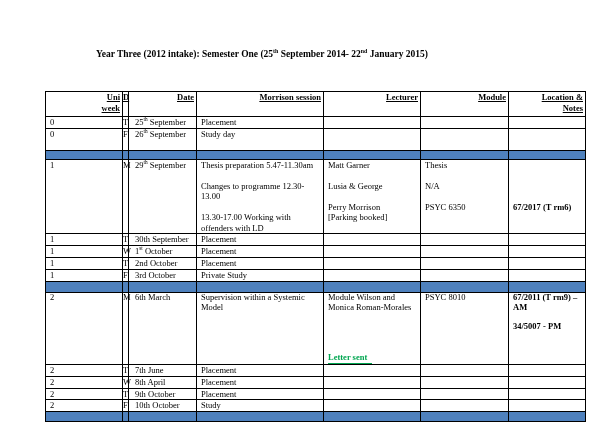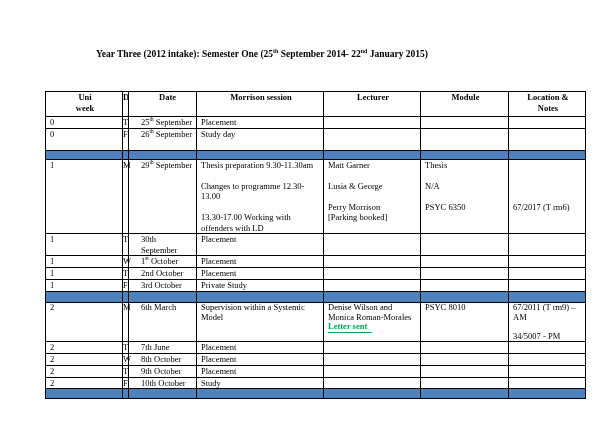--- a/index.html
+++ b/index.html
@@ -27,37 +27,38 @@
     margin: 30px 0 0 45px;
   }
   th, td {
     border: 1px solid #000;
     vertical-align: top;
     font-size: 8.5px;
     line-height: 10.5px;
     padding: 0 2px 0 4px;
     white-space: pre-line;
   }
-  th { text-align: center; font-weight: bold; }
+  th { text-align: right; font-weight: bold; text-decoration: underline; }
   td.day { padding: 0; white-space: nowrap; }
   th.day { padding: 0; }
-  td.date, th.date { padding-left: 12px; }
-  td.loc { font-weight: normal; margin-top: 8px; }
+  td.date, th.date { padding-left: 6px; }
+  td.loc { font-weight: bold; margin-top: 8px; }
   tr.sep td {
     background: var(--separator_blue, #4F81BD);
     height: 9px; padding: 0;
   }
   tr.tight td { line-height: 9.5px; }
   .link {
     color: var(--link_green, #00A650);
     font-weight: bold;
     display: inline-block;
     border-bottom: 1px solid currentColor;
     padding-right: 5px;
     cursor: pointer;
+    margin-top: 41px;
   }
 </style>
 </head>
 <body>
 
 <div class="doc-title">Year Three (2012 intake): Semester One (25<sup>th</sup> September 2014- 22<sup>nd</sup> January 2015)</div>
 
 <table class="schedule">
   <colgroup>
     <col style="width:77px">
@@ -106,21 +107,21 @@
         <td></td>
         <td></td>
         <td></td>
         <td></td>
         <td></td>
     </tr>
     <tr style="height:65px">
       <td>1</td>
       <td class="day">M</td>
       <td class="date">29<sup>th</sup> September</td>
-      <td>Thesis preparation 9.30-11.30am
+      <td>Thesis preparation 5.47-11.30am
 
 Changes to programme 12.30-13.00
 
 13.30-17.00 Working with
 offenders with LD</td>
       <td>Matt Garner
 
 Lusia &amp; George
 
 Perry Morrison
@@ -180,41 +181,41 @@
         <td></td>
         <td></td>
         <td></td>
     </tr>
     <tr class="tight" style="height:38px">
       <td>2</td>
       <td class="day">M</td>
       <td class="date">6th March</td>
       <td>Supervision within a Systemic
 Model</td>
-      <td><span>Denise Wilson and
+      <td><span>Module Wilson and
 Monica Roman-Morales</span><br><span class="link">Letter sent</span></td>
       <td>PSYC 8010</td>
       <td class="loc">67/2011 (T rm9) –
 AM
 
 34/5007 - PM</td>
     </tr>
     <tr style="height:12px">
       <td>2</td>
       <td class="day">T</td>
       <td class="date">7th June</td>
       <td>Placement</td>
       <td></td>
       <td></td>
       <td class="loc"></td>
     </tr>
     <tr style="height:12px">
       <td>2</td>
       <td class="day">W</td>
-      <td class="date">8th October</td>
+      <td class="date">8th April</td>
       <td>Placement</td>
       <td></td>
       <td></td>
       <td class="loc"></td>
     </tr>
     <tr style="height:11px">
       <td>2</td>
       <td class="day">T</td>
       <td class="date">9th October</td>
       <td>Placement</td>

